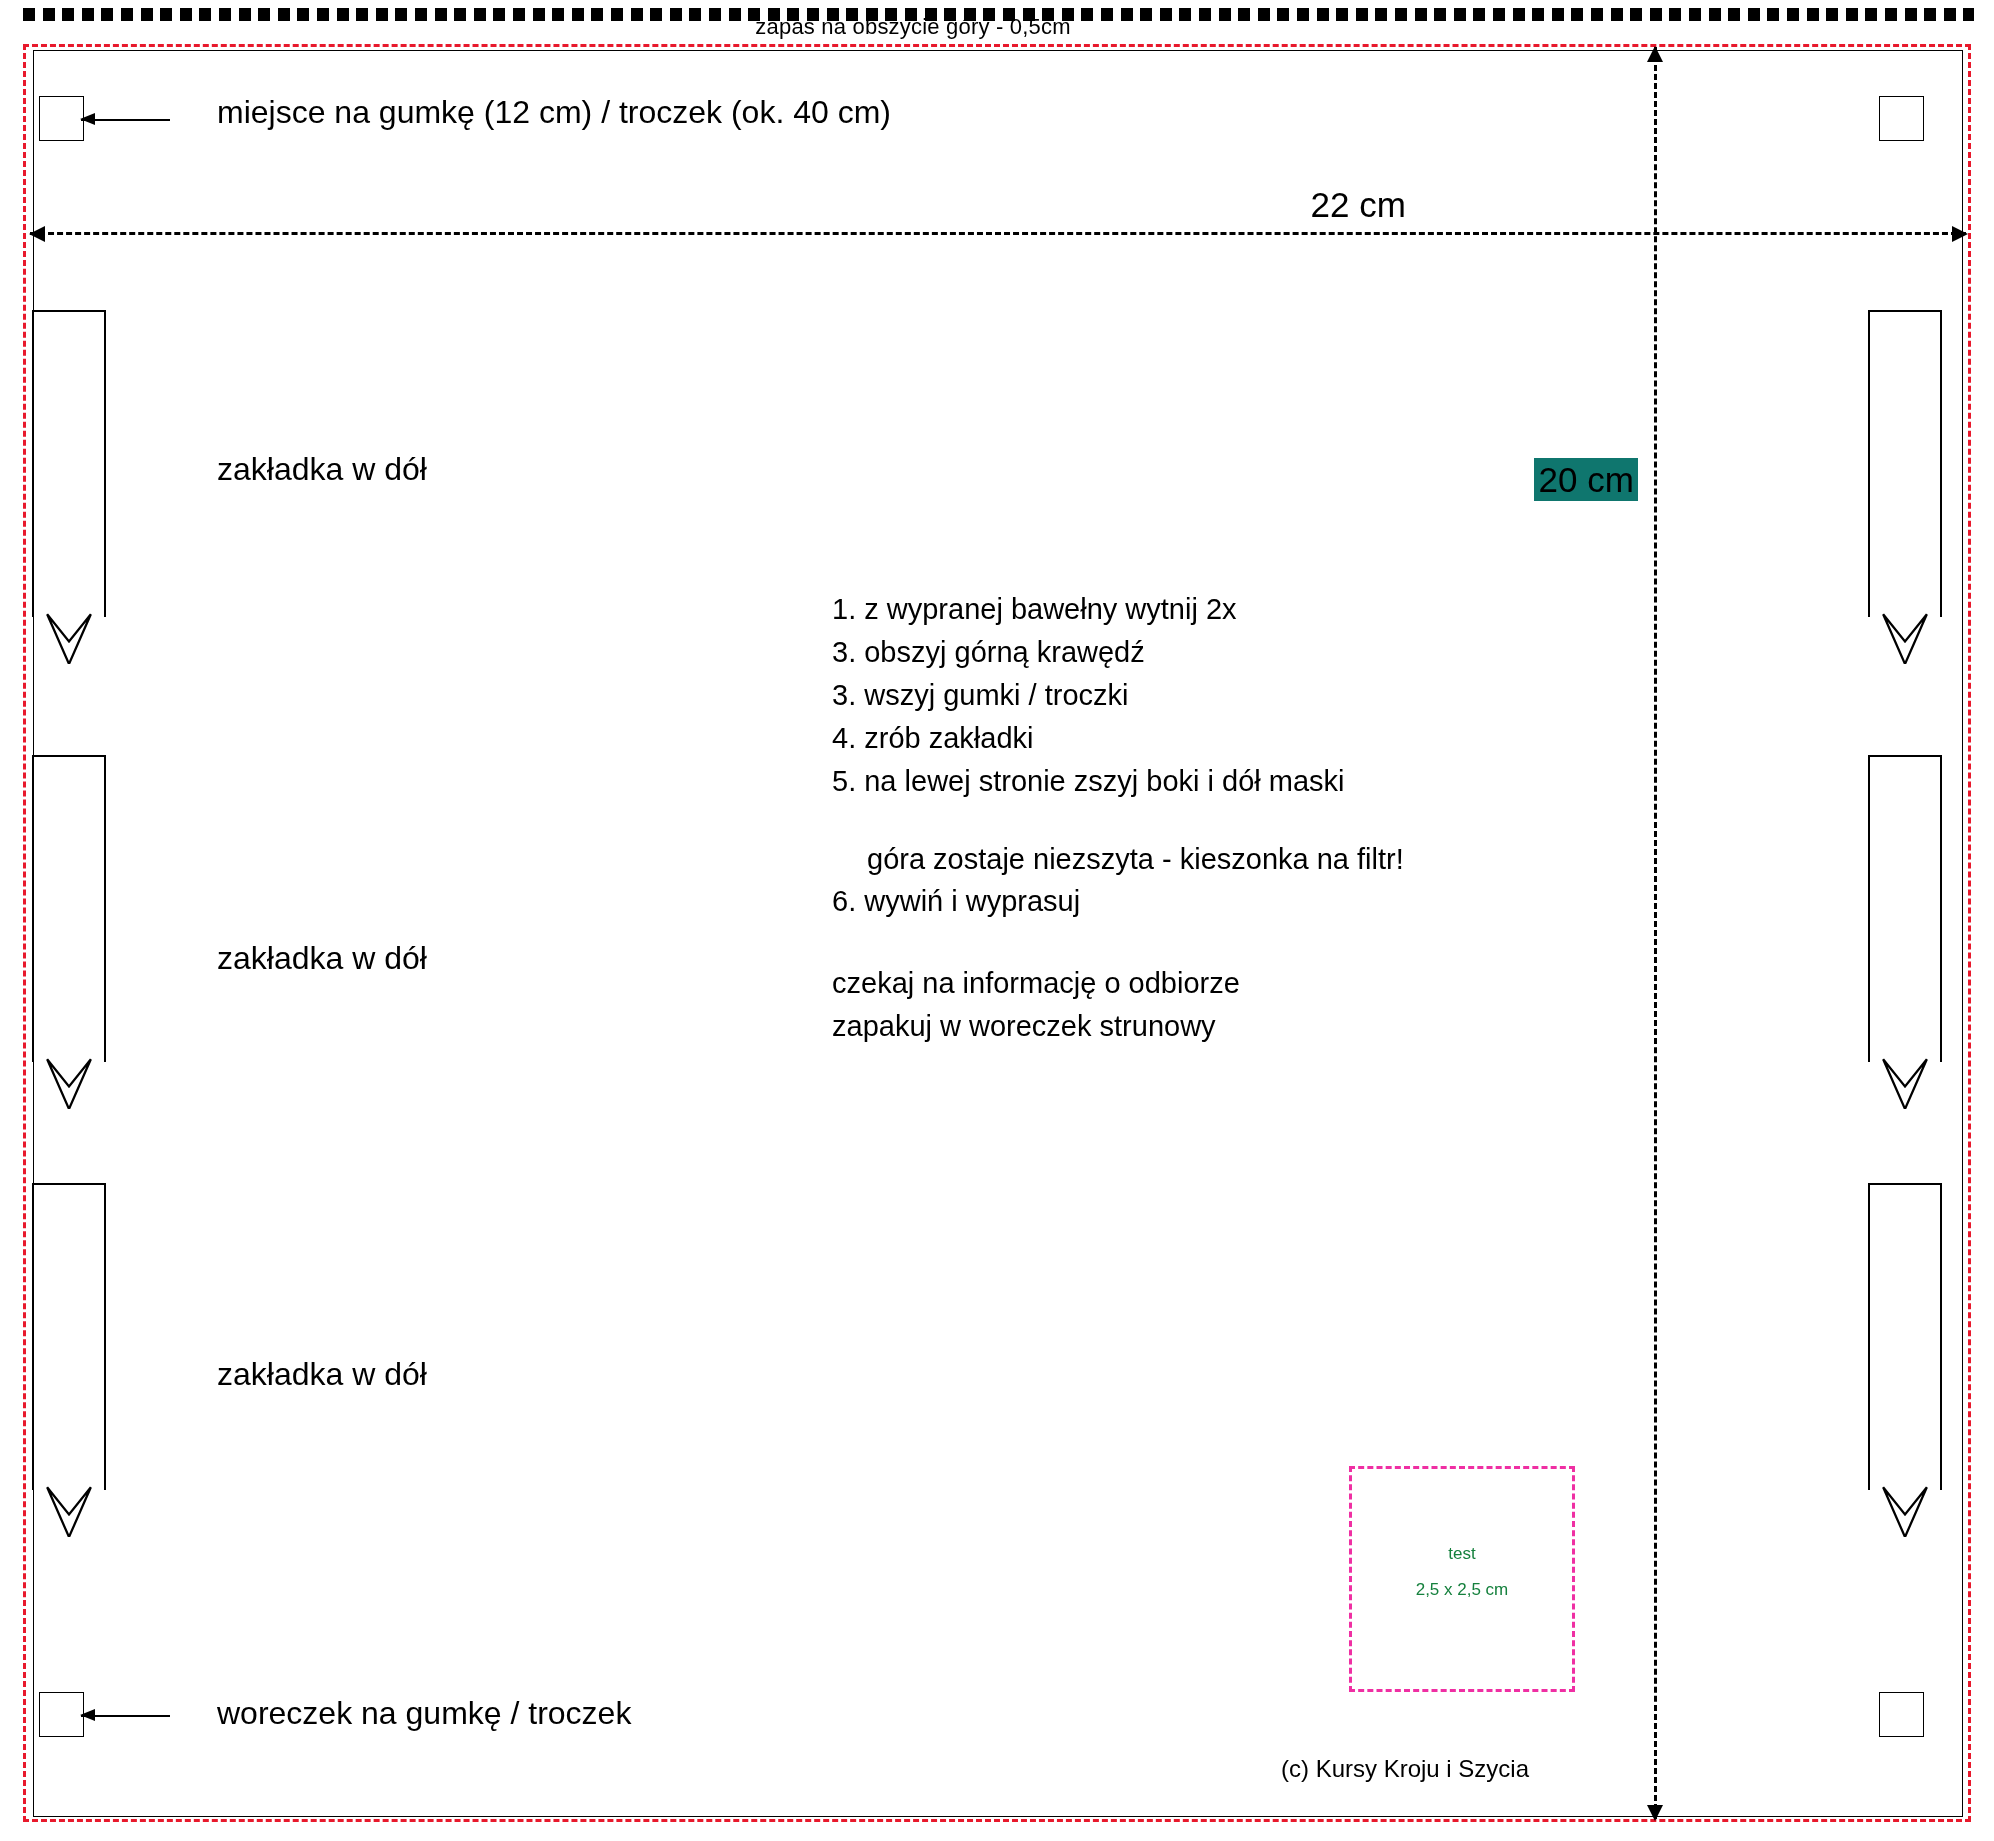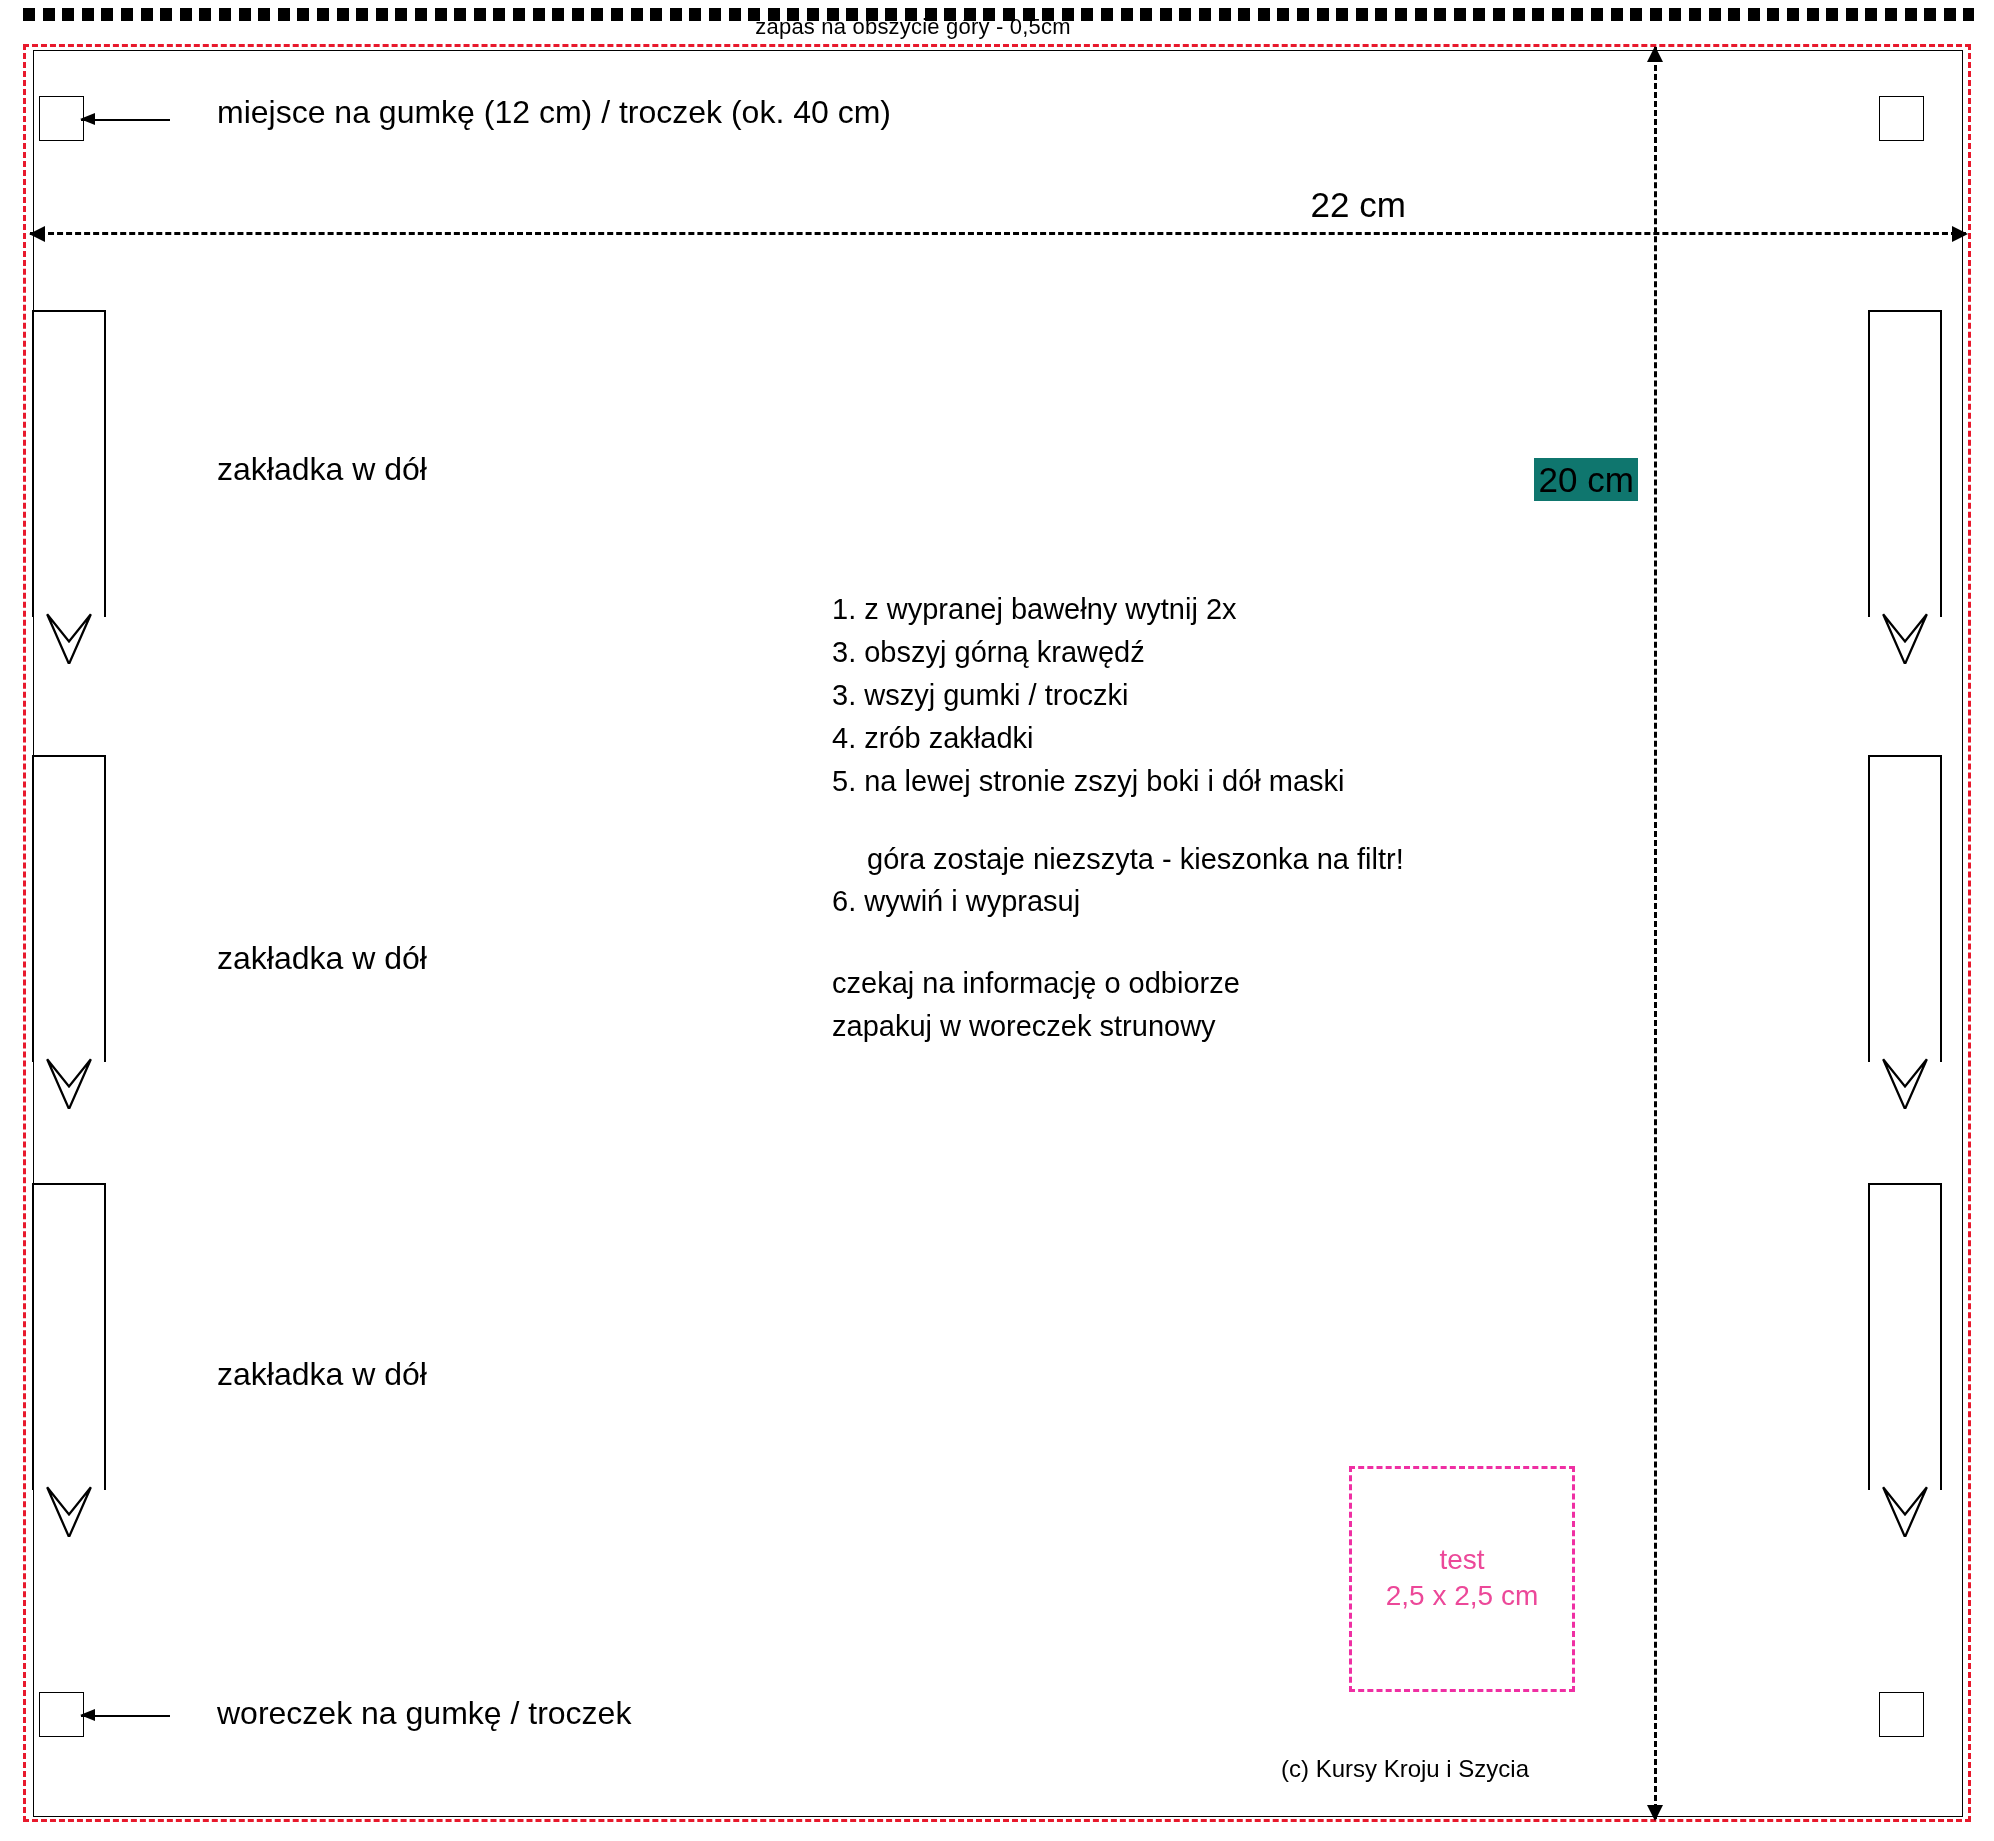--- a/index.html
+++ b/index.html
@@ -208,22 +208,22 @@
     top: 1466px;
     width: 226px;
     height: 226px;
     border: 3.8px dashed #ef2fa3;
     box-sizing: border-box;
   }
   .test-square .t1, .test-square .t2 {
     position: absolute;
     width: 100%;
     text-align: center;
-    font-size: 28px;
-    color: #ec4899;
+    font-size: 17px;
+    color: #15803d;
   }
   .test-square .t1 { top: 75px; }
   .test-square .t2 { top: 111px; }
 
   .copyright {
     position: absolute;
     left: 1281px;
     top: 1755px;
     font-size: 24px;
     white-space: nowrap;

